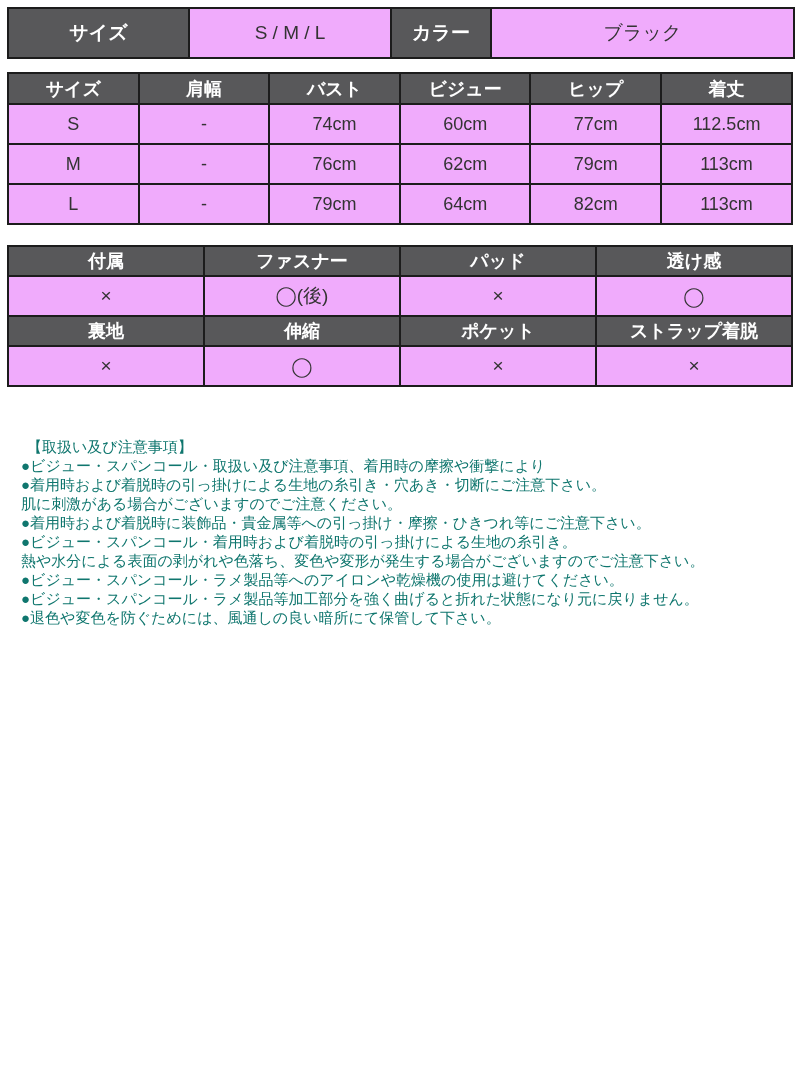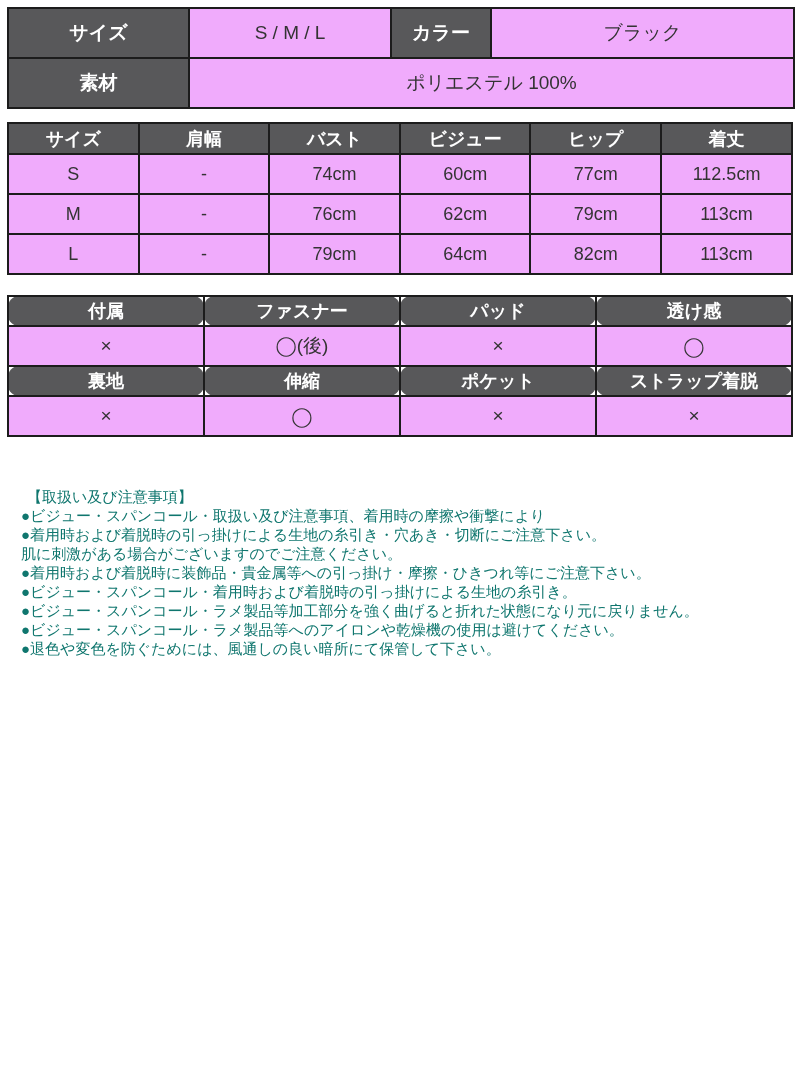--- a/index.html
+++ b/index.html
@@ -38,21 +38,21 @@
     font-weight: normal;
   }
   
   .spec-table td { height: 48px; font-size: 19px; }
   
   .size-chart { margin-top: 13px; }
   .size-chart th { height: 29px; font-size: 18px; }
   .size-chart td { height: 38px; font-size: 18px; }
   
   .features { margin-top: 20px; }
-  .features th { height: 28px; font-size: 18px; border-radius: 11px; }
+  .features th { height: 28px; font-size: 18px; }
   .features td { height: 38px; font-size: 19px; }
   
   .notes {
     margin-top: 50px;
     padding: 0 14px;
     font-size: 15px;
     line-height: 19px;
     color: #0f766e;
   }
   .notes .title { margin-left: 6px; }
@@ -68,24 +68,20 @@
         <col style="width:202px">
         <col style="width:100px">
         <col style="width:303px">
     </colgroup>
     <tbody>
         <tr>
       <td class="hdr">サイズ</td>
       <td class="val">S / M / L</td>
       <td class="hdr">カラー</td>
       <td class="val">ブラック</td>
-    </tr>
-    <tr>
-      <td class="hdr">素材</td>
-      <td class="val" colspan="3">ポリエステル 100%</td>
     </tr>
   </tbody>
     </table>
 
   <table class="tbl size-chart">
     <colgroup>
       <col style="width:16.66%">
         <col style="width:16.66%">
         <col style="width:16.66%">
       <col style="width:16.66%">
@@ -163,18 +159,19 @@
   </tbody>
     </table>
 
   <div class="notes">
     <div class="title">【取扱い及び注意事項】</div>
     <div>●ビジュー・スパンコール・取扱い及び注意事項、着用時の摩擦や衝撃により</div>
     <div>●着用時および着脱時の引っ掛けによる生地の糸引き・穴あき・切断にご注意下さい。</div>
     <div>肌に刺激がある場合がございますのでご注意ください。</div>
     <div>●着用時および着脱時に装飾品・貴金属等への引っ掛け・摩擦・ひきつれ等にご注意下さい。</div>
     <div>●ビジュー・スパンコール・着用時および着脱時の引っ掛けによる生地の糸引き。</div>
+    <div>熱や水分による表面の剥がれや色落ち、変色や変形が発生する場合がございますのでご注意下さい。</div>
+    <div>●ビジュー・スパンコール・ラメ製品等へのアイロンや乾燥機の使用は避けてください。</div>
     <div>●ビジュー・スパンコール・ラメ製品等加工部分を強く曲げると折れた状態になり元に戻りません。</div>
-    <div>●ビジュー・スパンコール・ラメ製品等へのアイロンや乾燥機の使用は避けてください。</div>
     <div>●退色や変色を防ぐためには、風通しの良い暗所にて保管して下さい。</div>
   </div>
 
 </div>
 
 </body></html>

